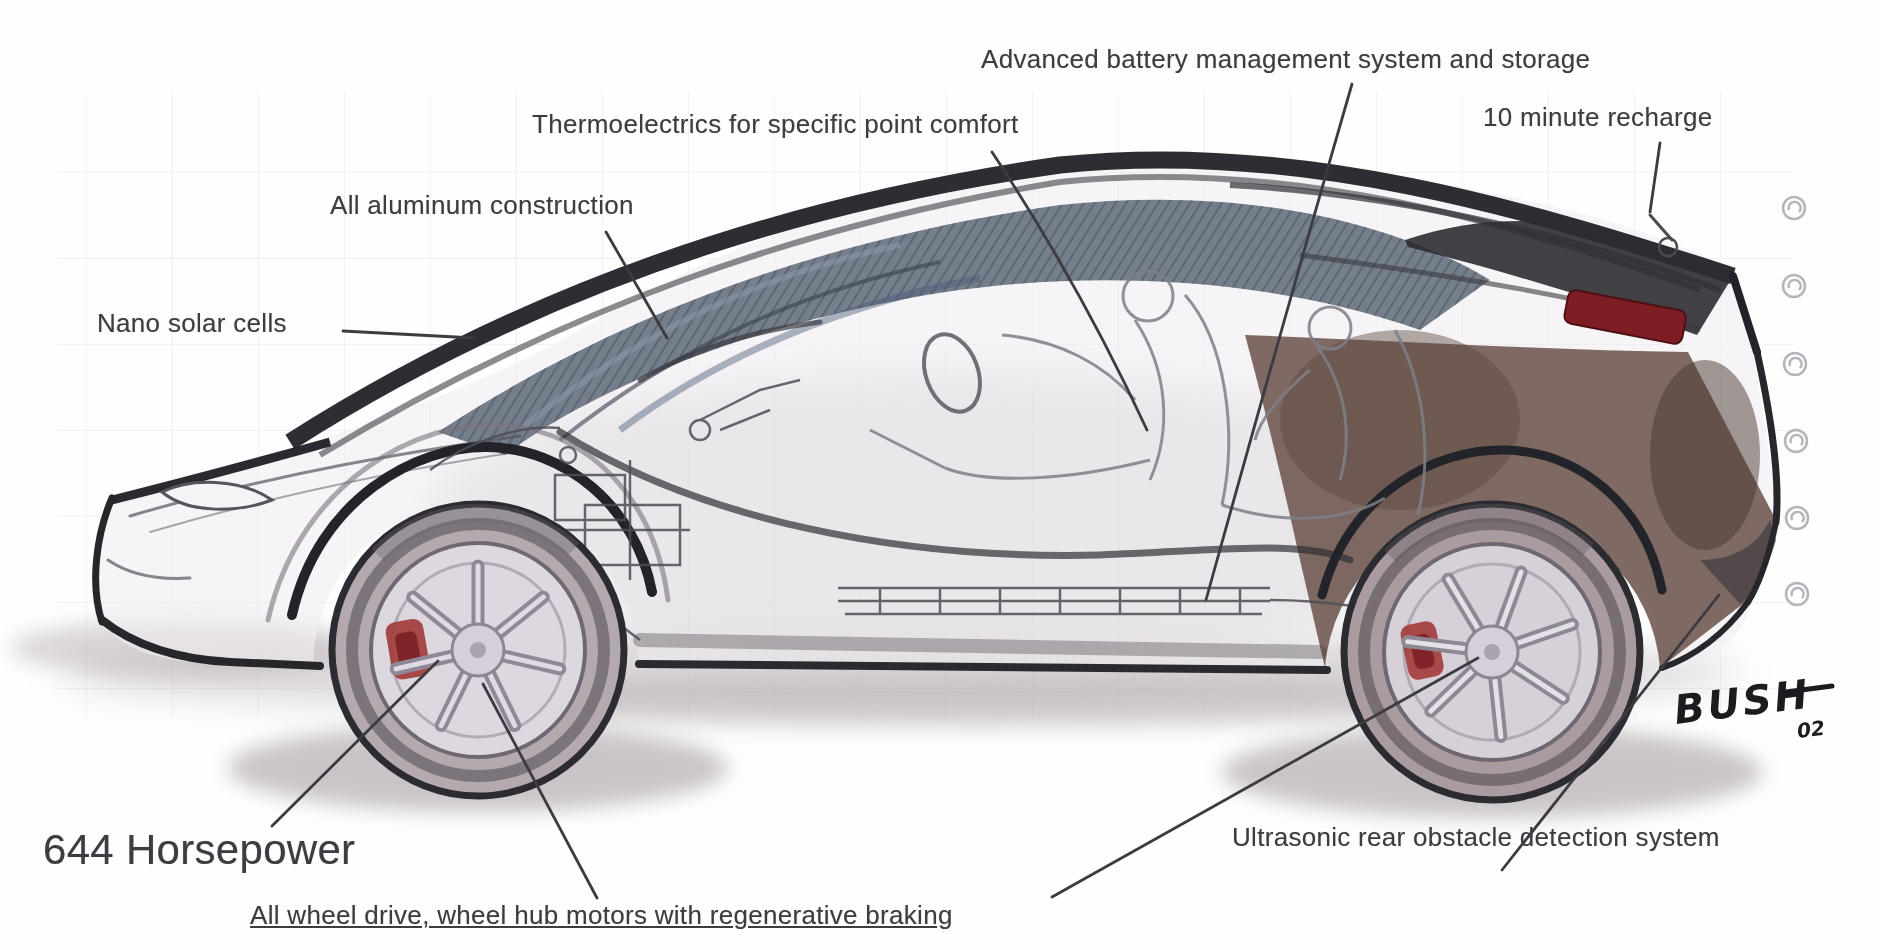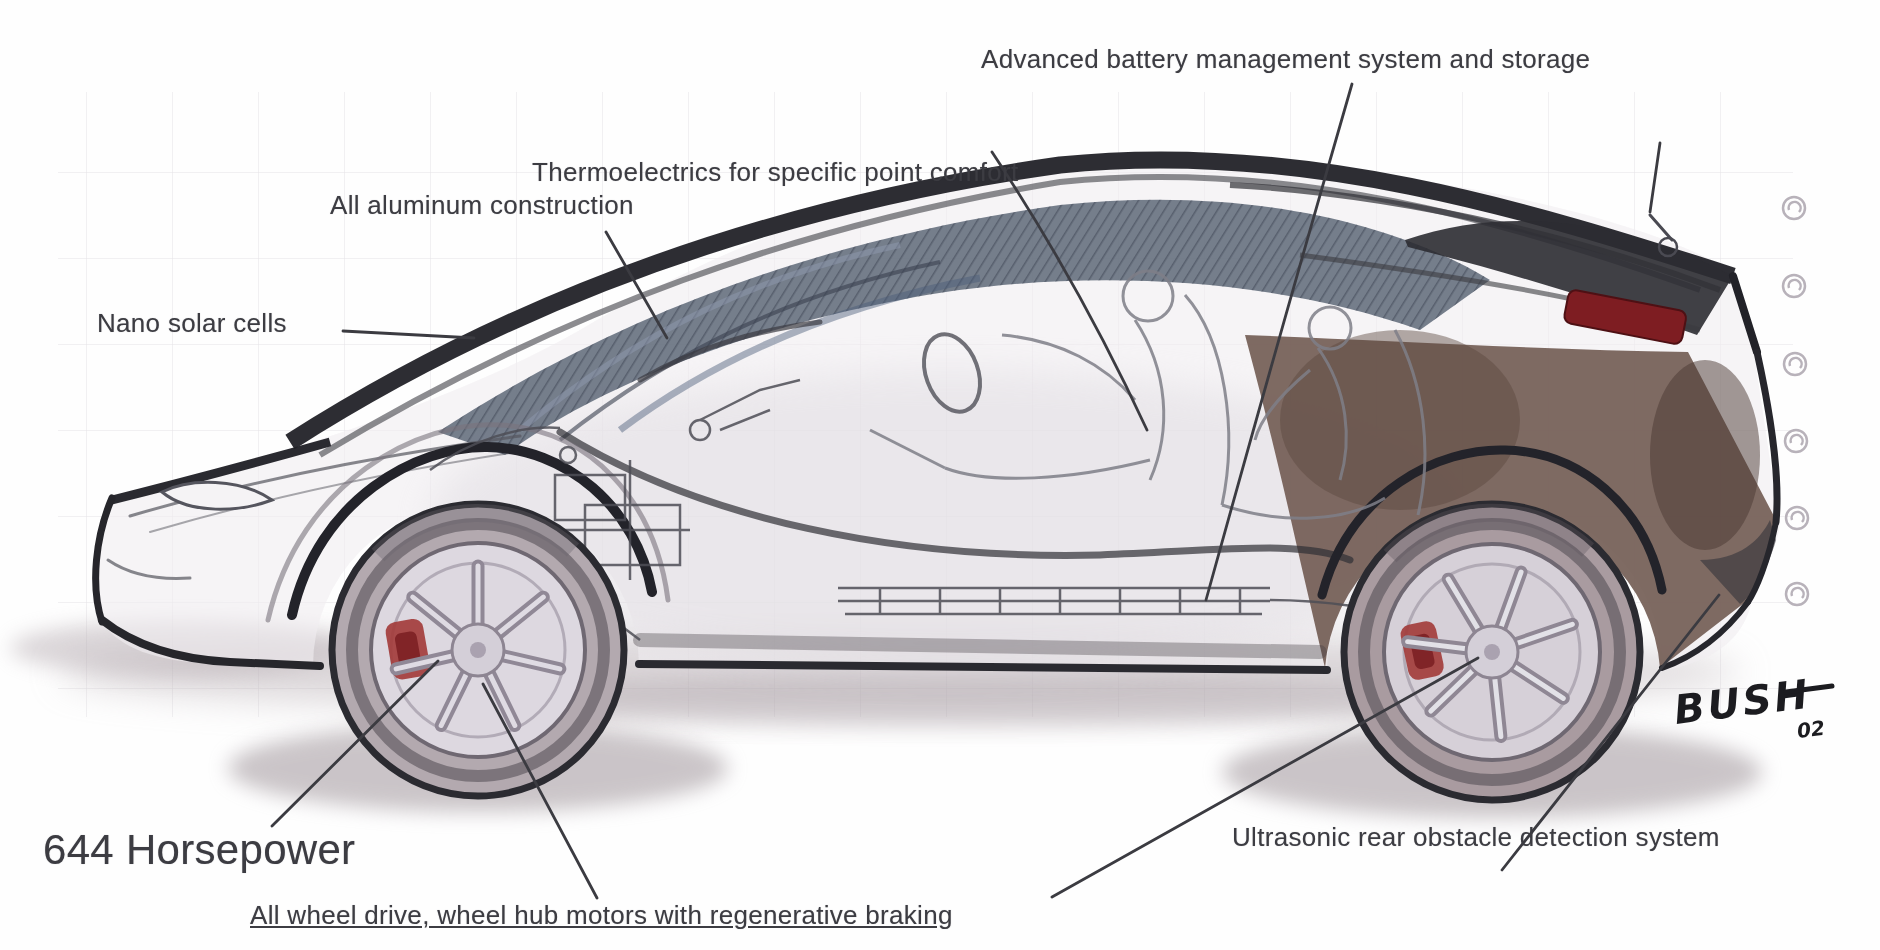--- a/index.html
+++ b/index.html
@@ -244,20 +244,21 @@
     </g>
 
     <g>
       <text x="1676" y="724" font-family="'DejaVu Sans', sans-serif" font-style="italic" font-weight="bold" font-size="40" letter-spacing="3" fill="#1c1c20" transform="rotate(-7 1676 724)">BUSH</text>
       <text x="1798" y="738" font-family="'DejaVu Sans', sans-serif" font-style="italic" font-weight="bold" font-size="20" fill="#1c1c20" transform="rotate(-7 1798 738)">02</text>
       <path d="M 1786,692 L 1832,686" stroke="#1c1c20" stroke-width="5" stroke-linecap="round"></path>
     </g>
   </svg>
 
   <div class="lbl" style="left:981px;top:44px;">Advanced battery management system and storage</div>
-  <div class="lbl" style="left:532px;top:109px;margin-top:48px;">Thermoelectrics for specific point comfort</div>
+  <div class="lbl" style="left:532px;top:109px;">Thermoelectrics for specific point comfort</div>
+  <div class="lbl" style="left:1483px;top:102px;">10 minute recharge</div>
   <div class="lbl" style="left:97px;top:308px;">Nano solar cells</div>
   <div class="lbl" style="left:330px;top:190px;">All aluminum construction</div>
   <div class="lbl lbl-hp" style="left:43px;top:826px;">644 Horsepower</div>
   <div class="lbl" style="left:250px;top:900px;text-decoration:underline;">All wheel drive, wheel hub motors with regenerative braking</div>
   <div class="lbl" style="left:1232px;top:822px;">Ultrasonic rear obstacle detection system</div>
 
 </div>
 
 </body></html>

